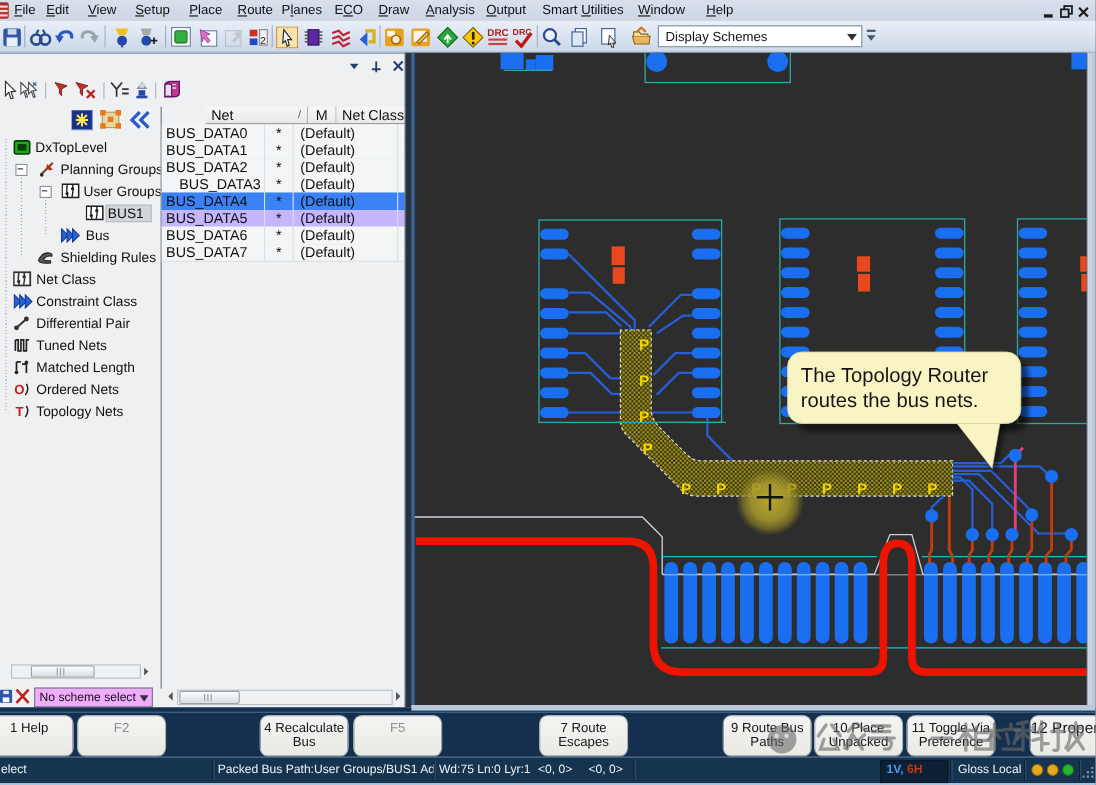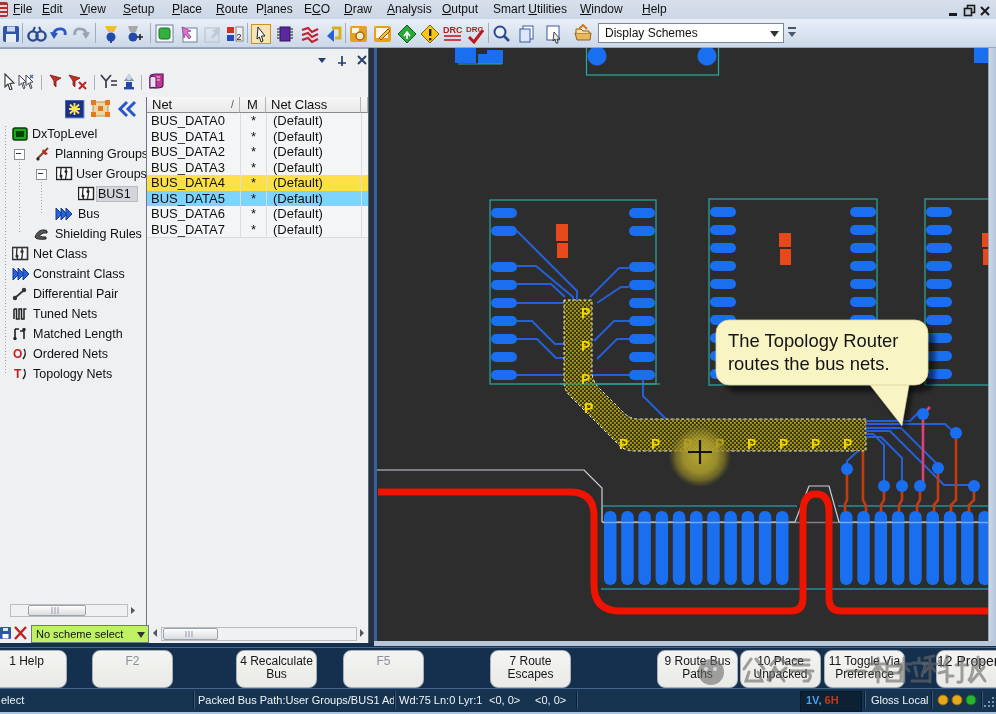--- a/index.html
+++ b/index.html
@@ -14,36 +14,36 @@
 #panel{left:0;top:48px;width:368px;height:595px;background:#eef0f2;border-top:1px solid #8fa1b6;box-sizing:border-box;}
 #ptitle{position:absolute;left:1px;top:2px;width:366px;height:17px;
  background:linear-gradient(#eef3fa,#bccbe1);font-size:12px;font-weight:bold;color:#16335c;
  line-height:17px;padding-left:3px;box-sizing:border-box;}
 .trow{position:absolute;height:16px;line-height:16px;white-space:nowrap;font-size:12.5px;color:#101010;}
 .texp{position:absolute;width:9px;height:9px;border:1px solid #888f96;background:#fff;}
 .texp:after{content:"";position:absolute;left:1px;top:3px;width:5px;height:1px;background:#333;}
 #ntable{position:absolute;left:146px;top:48px;width:222px;height:529px;background:#f0f1f2;border-left:1px solid #6a7684;box-sizing:border-box;}
 .th{position:absolute;top:0;height:16px;background:linear-gradient(#f7f7f7,#e9e9e9);
  border-right:1px solid #b4b4b4;border-bottom:1px solid #8a8a8a;font-size:13px;color:#101010;
- line-height:15px;padding-left:5px;box-sizing:border-box;}
+ line-height:15px;padding-left:5px;box-sizing:border-box;margin-left:40px;}
 .tr{position:absolute;left:0;width:221px;height:15.5px;font-size:13px;color:#101010;line-height:15px;
  border-bottom:1px solid #dadee2;}
 .colline{position:absolute;width:1px;background:#dadee2;}
 .sbar{position:absolute;background:#f0f1f2;border:1px solid #b9bec4;box-sizing:border-box;}
 .sthumb{position:absolute;background:linear-gradient(#fdfdfd,#d9dcdf);border:1px solid #9aa2aa;border-radius:2px;box-sizing:border-box;}
-#schemesel{position:absolute;left:31px;top:576px;width:118px;height:18px;background:#bef264;border:1px solid #707a84;
+#schemesel{position:absolute;left:31px;top:576px;width:108px;height:18px;background:#f0abfc;border:1px solid #707a84;
  font-size:11px;line-height:16px;padding-left:4px;box-sizing:border-box;color:#101010;}
 #canvas{left:374px;top:48px;width:614px;height:593px;background:#2d2d2d;}
 #vscroll{left:988px;top:48px;width:8px;height:593px;background:linear-gradient(90deg,#cdd8e6,#b5c4d8);border-left:1px solid #8fa1b6;box-sizing:border-box;}
 #edgestrip{left:374px;top:641px;width:622px;height:5px;background:#b9c7da;z-index:5;}
 #fkeys{left:0;top:643px;width:996px;height:45px;background:#14304e;}
 .fbtn{position:absolute;top:7px;width:81px;height:38px;background:linear-gradient(#f4f4f2,#e9e9e5);
  border:1px solid #a9afb6;border-radius:8px;font-size:12px;color:#15151a;text-align:center;
  line-height:13px;box-sizing:border-box;padding-top:4px;}
-.fgray{color:#8a9098;margin-left:22px;}
+.fgray{color:#8a9098;}
 #status{left:0;top:688px;width:996px;height:24px;background:#16334f;border-top:1px solid #47658a;box-sizing:border-box;
  font-size:11px;color:#f0f4f8;padding-left:25px;}
 #status span{position:absolute;top:5px;white-space:nowrap;}
 .ssep{position:absolute;top:2px;width:1px;height:18px;background:#0b2036;border-right:1px solid #3a5876;}
 #bstrip{left:0;top:712px;width:996px;height:2px;background:#a9c3e1;}
 </style></head><body>
 
 <div id="menubar" class="abs">
 <svg class="abs" style="left:0px;top:1px" width="10" height="17">
       <rect x="-3" y="1" width="11" height="15" rx="2" fill="#b03030"></rect>
@@ -352,30 +352,30 @@
         <span class="abs" style="left:4px">BUS_DATA1</span>
         <span class="abs" style="left:104px">*</span>
         <span class="abs" style="left:126px">(Default)</span>
       </div>
 <div class="tr" style="top:47.0px;background:#f4f5f6">
         <span class="abs" style="left:4px">BUS_DATA2</span>
         <span class="abs" style="left:104px">*</span>
         <span class="abs" style="left:126px">(Default)</span>
       </div>
 <div class="tr" style="top:62.5px;background:#f4f5f6">
-        <span class="abs" style="left:4px">BUS_DATA3</span>
-        <span class="abs" style="left:104px">*</span>
-        <span class="abs" style="left:126px">(Default)</span>
-      </div>
-<div class="tr" style="top:78.0px;background:#fde047">
+        <span class="abs" style="left:16px">BUS_DATA3</span>
+        <span class="abs" style="left:104px">*</span>
+        <span class="abs" style="left:126px">(Default)</span>
+      </div>
+<div class="tr" style="top:78.0px;background:#3b82f6">
         <span class="abs" style="left:4px">BUS_DATA4</span>
         <span class="abs" style="left:104px">*</span>
         <span class="abs" style="left:126px">(Default)</span>
       </div>
-<div class="tr" style="top:93.5px;background:#7dd3fc">
+<div class="tr" style="top:93.5px;background:#c4b5fd">
         <span class="abs" style="left:4px">BUS_DATA5</span>
         <span class="abs" style="left:104px">*</span>
         <span class="abs" style="left:126px">(Default)</span>
       </div>
 <div class="tr" style="top:109.0px;background:#f4f5f6">
         <span class="abs" style="left:4px">BUS_DATA6</span>
         <span class="abs" style="left:104px">*</span>
         <span class="abs" style="left:126px">(Default)</span>
       </div>
 <div class="tr" style="top:124.5px;background:#f4f5f6">

